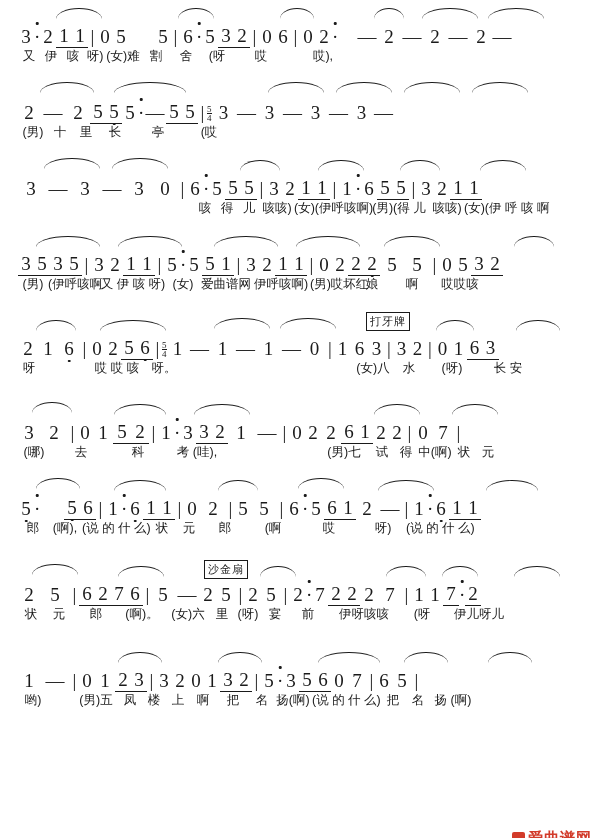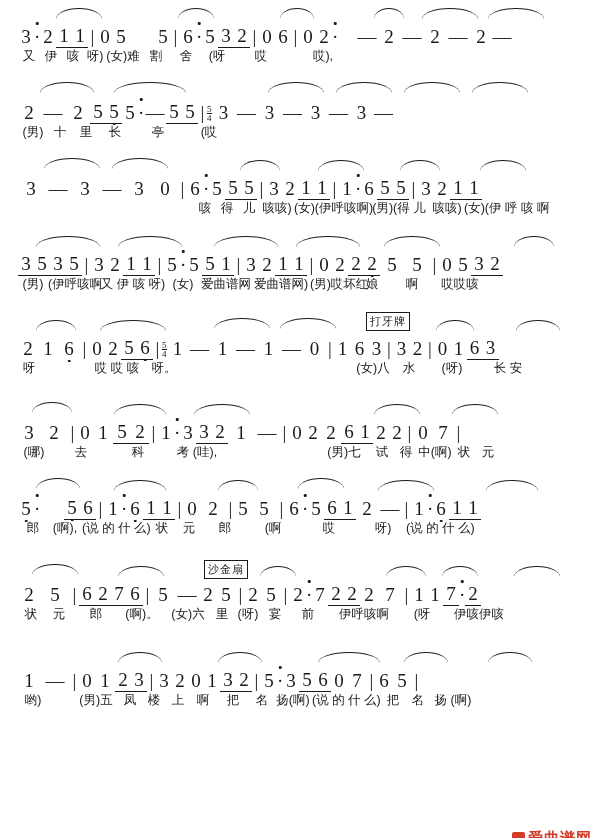--- a/index.html
+++ b/index.html
@@ -305,21 +305,21 @@
         <span class="tok u1" style="width:16px">3</span>
           <span class="tok u1" style="width:16px">2</span>
       </div>
     </div>
     <div class="lyrics">
       <span class="tok" style="width:30px">(男)</span>
       <span class="tok" style="width:52px">(伊呼咳啊</span>
       <span class="tok" style="width:66px">又 伊 咳 呀)</span>
       <span class="tok" style="width:34px">(女)</span>
       <span class="tok" style="width:52px">爱曲谱网</span>
-      <span class="tok" style="width:58px">爱曲谱网)</span>
+      <span class="tok" style="width:58px">伊呼咳啊)</span>
       <span class="tok" style="width:44px">(男)哎坏红</span>
       <span class="tok" style="width:36px">娘</span>
       <span class="tok" style="width:44px">啊</span>
       <span class="tok" style="width:52px">哎哎咳</span>
     </div>
   </div>
 
   <div class="system" style="height:84px;">
     <div class="marker" style="left:348px;top:-14px;">打牙牌</div>
     <div class="sys-notes" style="margin-top:8px;">
@@ -529,23 +529,23 @@
     <div class="lyrics">
       <span class="tok" style="width:26px">状</span>
       <span class="tok" style="width:30px">元</span>
       <span class="tok" style="width:44px">郎</span>
       <span class="tok" style="width:48px">(啊)。</span>
       <span class="tok" style="width:44px">(女)六</span>
       <span class="tok" style="width:24px">里</span>
       <span class="tok" style="width:28px">(呀)</span>
       <span class="tok" style="width:26px">宴</span>
       <span class="tok" style="width:40px">前</span>
-      <span class="tok" style="width:72px">伊呼咳啊</span>
+      <span class="tok" style="width:72px">伊呀咳咳</span>
       <span class="tok" style="width:44px">(呀</span>
-      <span class="tok" style="width:70px">伊咳伊咳</span>
+      <span class="tok" style="width:70px">伊儿呀儿</span>
     </div>
   </div>
 
   <div class="system">
     <div class="sys-notes">
       <div class="slur" style="left:100px;top:-6px;width:44px;"></div>
       <div class="slur" style="left:200px;top:-6px;width:44px;"></div>
       <div class="slur" style="left:300px;top:-6px;width:62px;"></div>
       <div class="slur" style="left:386px;top:-6px;width:44px;"></div>
       <div class="slur" style="left:470px;top:-6px;width:44px;"></div>

